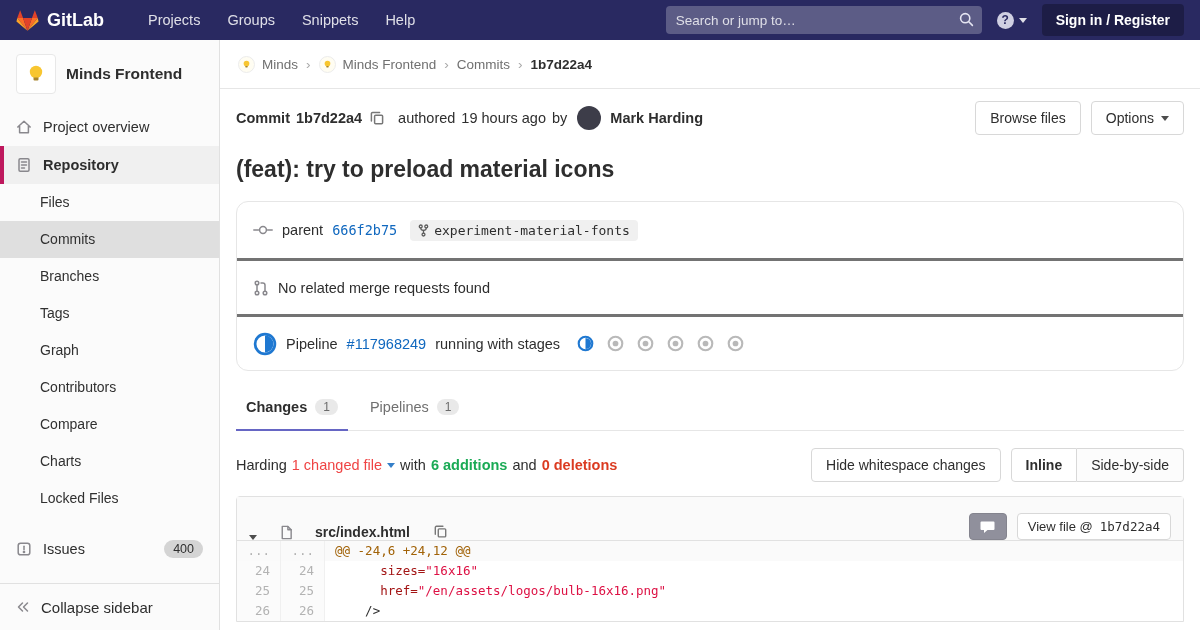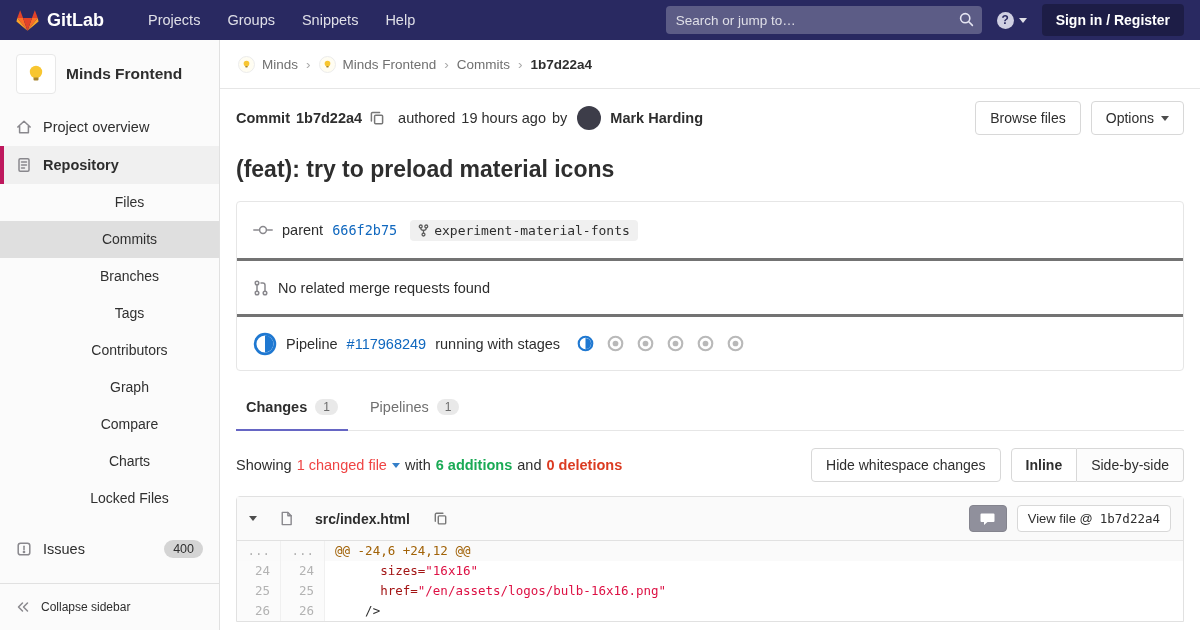--- a/index.html
+++ b/index.html
@@ -36,27 +36,27 @@
   
   .sidebar { position:absolute; top:40px; left:0; width:220px; bottom:0; background:#fbfbfb;
     border-right:1px solid #e1e1e1; }
   .ctx { display:flex; align-items:center; gap:10px; padding:14px 16px 10px; margin-bottom:4px; }
   .avatar-project { width:40px; height:40px; border-radius:4px; background:#fff; border:1px solid #e8e8e8;
     display:flex; align-items:center; justify-content:center; cursor:pointer; }
   .ctx-name { font-weight:bold; font-size:15.5px; }
   .s-item { display:flex; align-items:center; gap:11px; height:38px; padding:0 16px; font-size:14.5px; }
   .s-item svg, .s-item .badge-count { flex:none; }
   .s-item.section-active { background:#f0f0f0; border-left:4px solid #be185d; padding-left:12px; font-weight:bold; }
-  .s-sub { display:block; height:37px; line-height:37px; padding-left:40px; font-size:14px; color:#303030;text-align:center; }
+  .s-sub { display:block; height:37px; line-height:37px; padding-left:40px; font-size:14px; color:#303030; }
   .s-sub.current { background:#dfdfdf; }
   .issues-row { margin-top:13px; }
   .badge-count { margin-left:auto; background:#d4d4d4; color:#2e2e2e; border-radius:10px;
     padding:2px 9px; font-size:12.5px; }
   .collapse-btn { position:absolute; bottom:0; left:0; right:0; height:47px; border-top:1px solid #e1e1e1;
-    display:flex; align-items:center; gap:11px; padding:0 16px; font-size:12px; cursor:pointer; background:#fbfbfb; }
+    display:flex; align-items:center; gap:11px; padding:0 16px; font-size:15px; cursor:pointer; background:#fbfbfb; }
 
   
   .main { position:absolute; top:40px; left:220px; right:0; bottom:0; overflow:hidden; background:#fff; }
   .breadcrumbs { height:49px; border-bottom:1px solid #e6e6e6; display:flex; align-items:center;
     padding:0 18px; gap:7px; font-size:13.5px; color:#707070; }
   .bc-avatar { width:17px; height:17px; border-radius:50%; border:1px solid #ececec; background:#fffdf2;
     display:flex; align-items:center; justify-content:center; overflow:hidden; }
   .bc-sep { color:#a8a8a8; margin:0 1px; }
   .bc-current { color:#2e2e2e; font-weight:600; }
   .content { padding:0 16px; }
@@ -66,21 +66,21 @@
   .bold { font-weight:bold; }
   .icon-btn { border:none; background:none; padding:2px; display:inline-flex; margin-right:6px; }
   .avatar-author { width:24px; height:24px; border-radius:50%; background:#3d3d49; display:inline-block; margin:0 3px 0 4px; cursor:pointer; }
   .ch-right { display:flex; gap:10px; }
   .btn { background:#fff; border:1px solid #d8d8d8; border-radius:4px; color:#2e2e2e; font-size:14px;
     padding:8px 14px; display:inline-flex; align-items:center; gap:7px; }
   .btn .caret-down { color:#2e2e2e; }
 
   .commit-title { font-size:23px; font-weight:bold; margin:21px 0 18px; }
 
-  .info-box { border:1px solid #e6e6e6; border-radius:4px; }
+  .info-box { border:1px solid #e6e6e6; border-radius:12px; }
   .info-row { display:flex; align-items:center; gap:9px; padding:0 16px; height:56px;
     font-size:14.5px; border-top:3px solid #737373; }
   .info-row:first-child { border-top:none; }
   .link { color:#1068bf; cursor:pointer; }
   .sha-link { font-size:13.5px; }
   .branch-tag { display:inline-flex; align-items:center; gap:5px; background:#f0f0f0; border-radius:4px;
     padding:3px 8px; font-family:"DejaVu Sans Mono", monospace; font-size:13px; margin-left:4px; cursor:pointer; }
   .stages { display:flex; align-items:center; gap:13px; margin-left:8px; }
   .stage { display:inline-flex; cursor:pointer; }
 
@@ -97,21 +97,21 @@
   .green { color:#1aaa55; font-weight:bold; }
   .red { color:#db3b21; font-weight:bold; }
   .ds-right { display:flex; align-items:center; gap:10px; }
   .btn-group { display:inline-flex; }
   .btn-group .btn { border-radius:0; }
   .btn-group .btn:first-child { border-radius:4px 0 0 4px; font-weight:600; }
   .btn-group .btn:last-child { border-radius:0 4px 4px 0; border-left:none; background:#fcfcfc; }
 
   .diff-file { border:1px solid #e1e1e1; border-radius:4px 4px 0 0; }
   .df-header { height:44px; background:#fafafa; border-bottom:1px solid #e1e1e1; display:flex;
-    align-items:center; gap:22px; padding:0 12px; }
+    align-items:flex-end; gap:22px; padding:0 12px; }
   .df-caret { color:#2e2e2e; cursor:pointer; }
   .filename { font-weight:bold; font-size:14px; }
   .df-right { margin-left:auto; display:flex; align-items:center; gap:10px; }
   .comment-btn { width:38px; height:27px; border:1px solid #84848e; background:#90909c; border-radius:4px;
     display:flex; align-items:center; justify-content:center; }
   .btn.sm { padding:5px 10px; font-size:13px; }
   .btn.sm .mono { font-size:12.5px; }
 
   .diff-table { font-family:"DejaVu Sans Mono", monospace; font-size:12.5px; }
   .dr { display:grid; grid-template-columns:44px 44px 1fr; height:20px; line-height:20px; }
@@ -192,22 +192,22 @@
         <line x1="5.5" y1="8" x2="10.5" y2="8"></line>
         <line x1="5.5" y1="11" x2="8.5" y2="11"></line>
       </svg>
       <span>Repository</span>
     </a>
 
     <a class="s-sub">Files</a>
     <a class="s-sub current">Commits</a>
     <a class="s-sub">Branches</a>
     <a class="s-sub">Tags</a>
+    <a class="s-sub">Graph</a>
     <a class="s-sub">Contributors</a>
-    <a class="s-sub">Graph</a>
     <a class="s-sub">Compare</a>
     <a class="s-sub">Charts</a>
     <a class="s-sub">Locked Files</a>
 
     <a class="s-item issues-row">
       <svg class="g-ic" width="16" height="16" viewBox="0 0 16 16">
         <rect x="2.2" y="2.2" width="11.6" height="11.6" rx="2.4"></rect>
         <line x1="8" y1="5.2" x2="8" y2="8.8"></line>
         <circle cx="8" cy="11" r="0.6" fill="#89888d"></circle>
       </svg>
@@ -365,21 +365,21 @@
         <span class="badge">1</span>
       </a>
       <a class="tab">
         <span>Pipelines</span>
         <span class="badge">1</span>
       </a>
     </div>
 
     <div class="diff-summary">
       <div class="ds-left">
-        <span>Showing</span>
+        <span>Harding</span>
         <a class="dd-link">
           <span>1 changed file</span>
           <i class="caret-down"></i>
         </a>
         <span>with</span>
         <span class="green">6 additions</span>
         <span>and</span>
         <span class="red">0 deletions</span>
       </div>
       <div class="ds-right">

